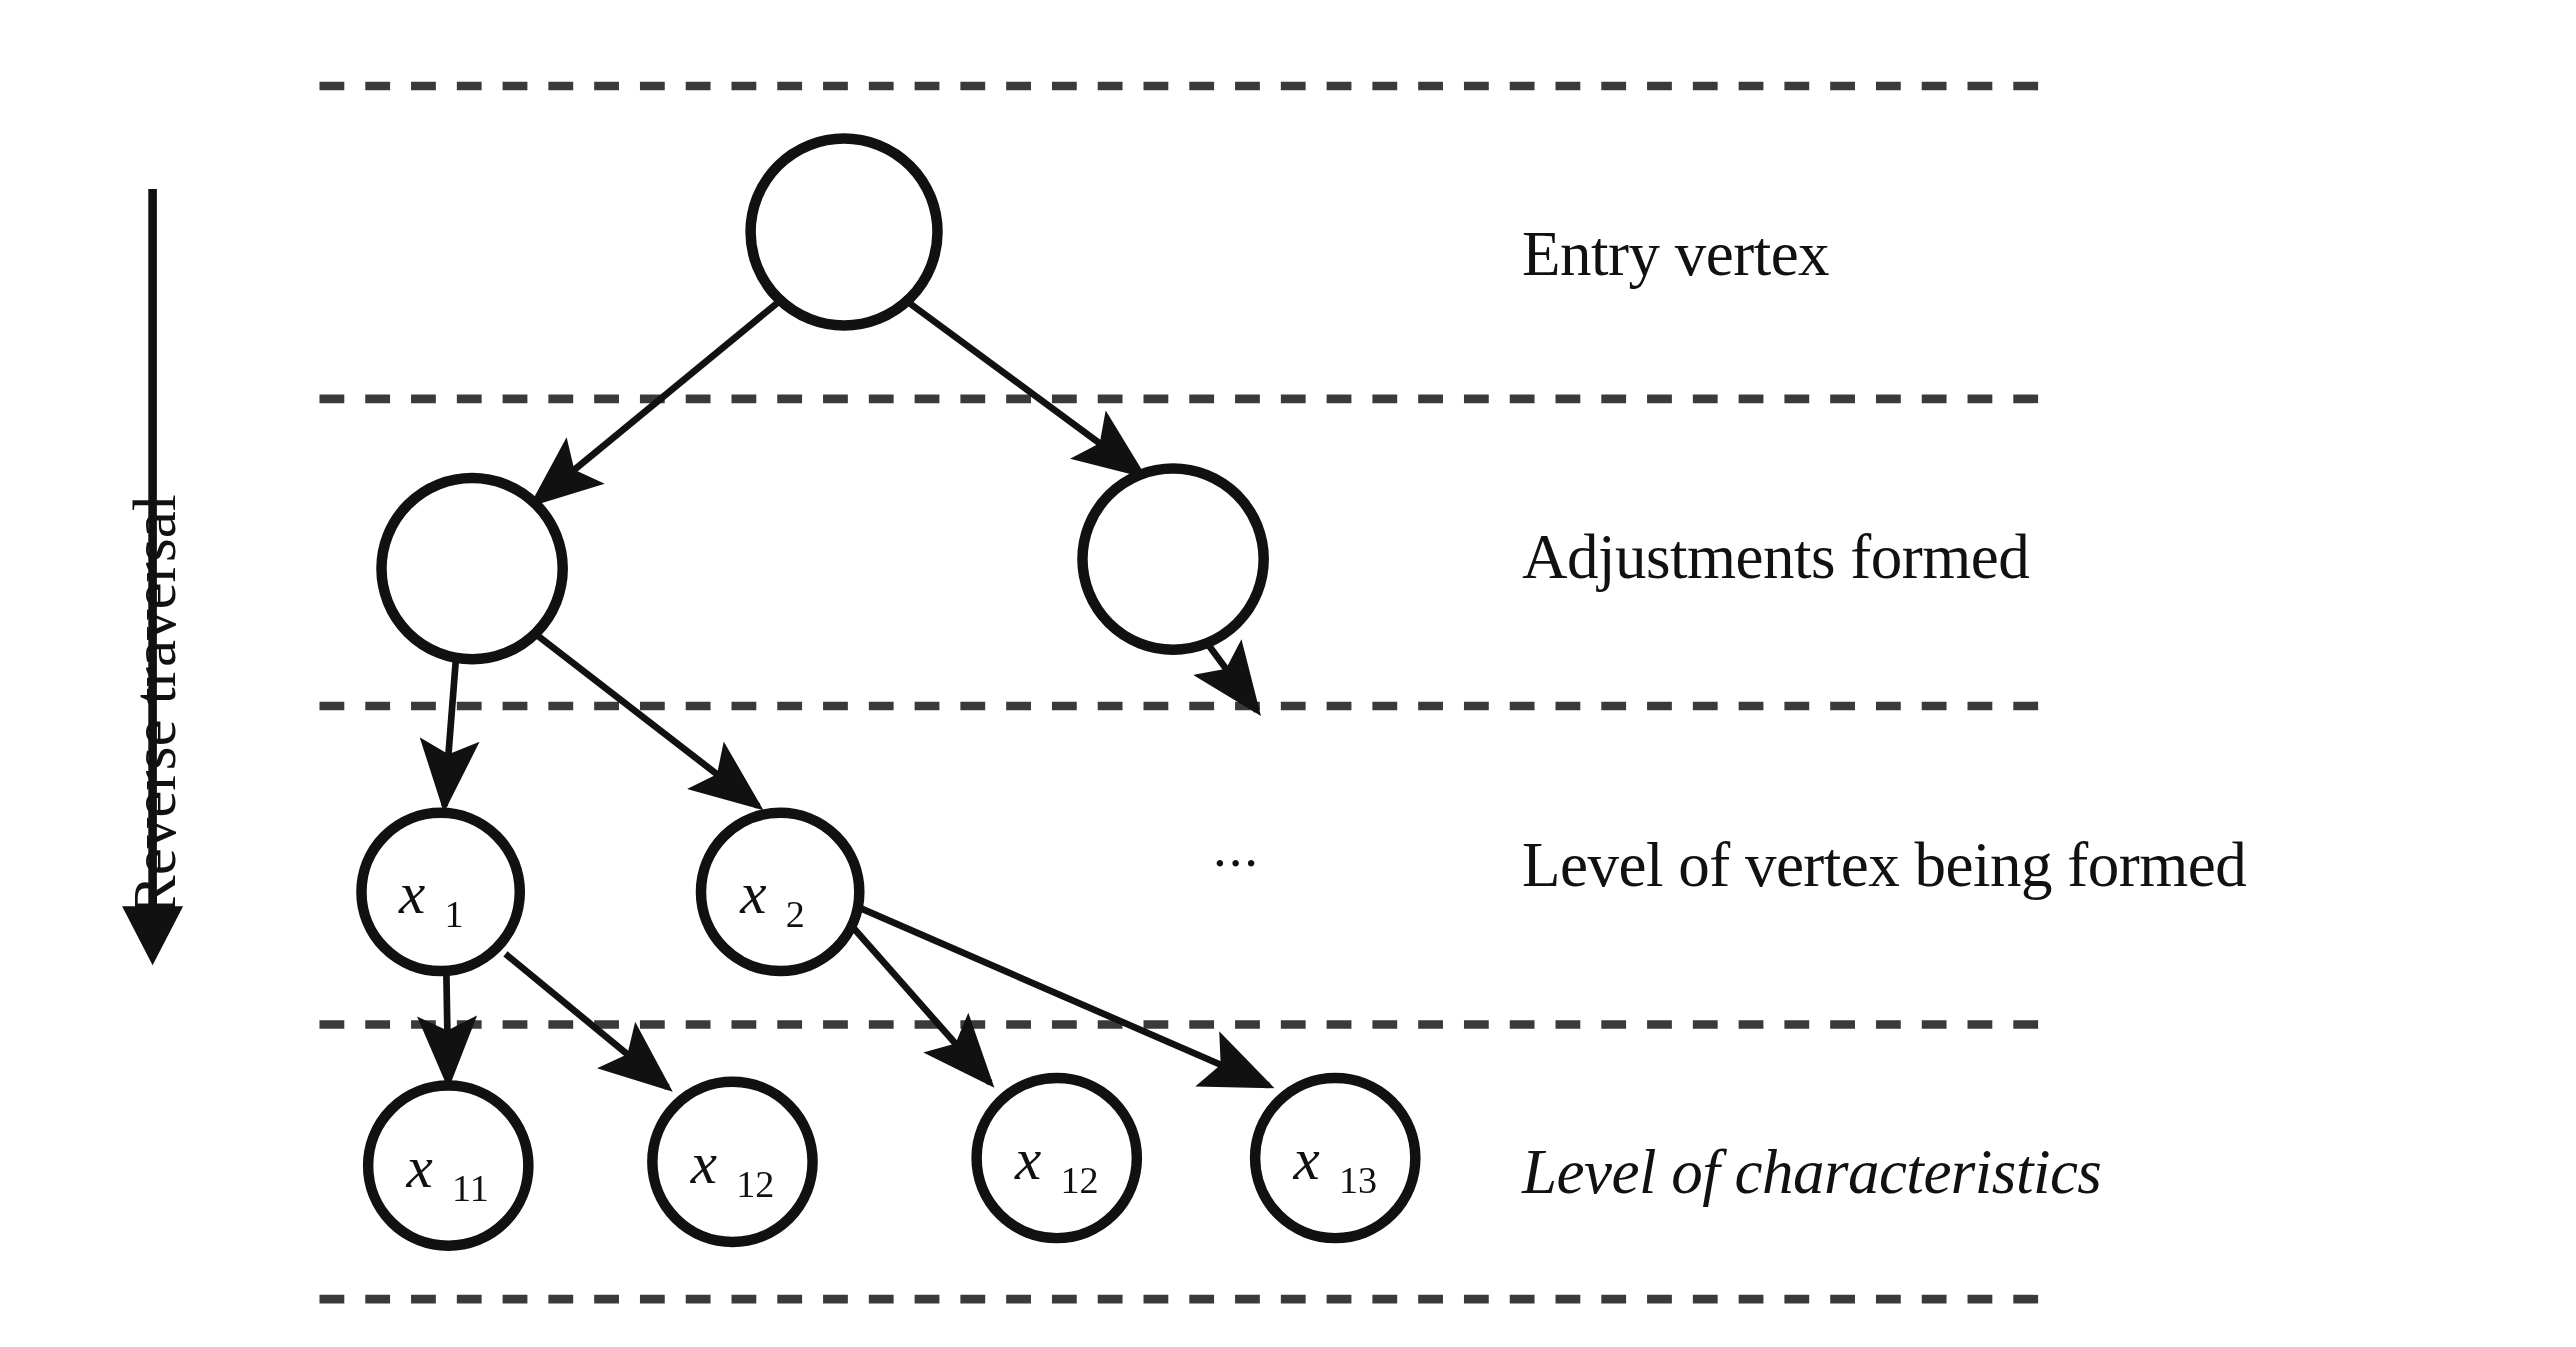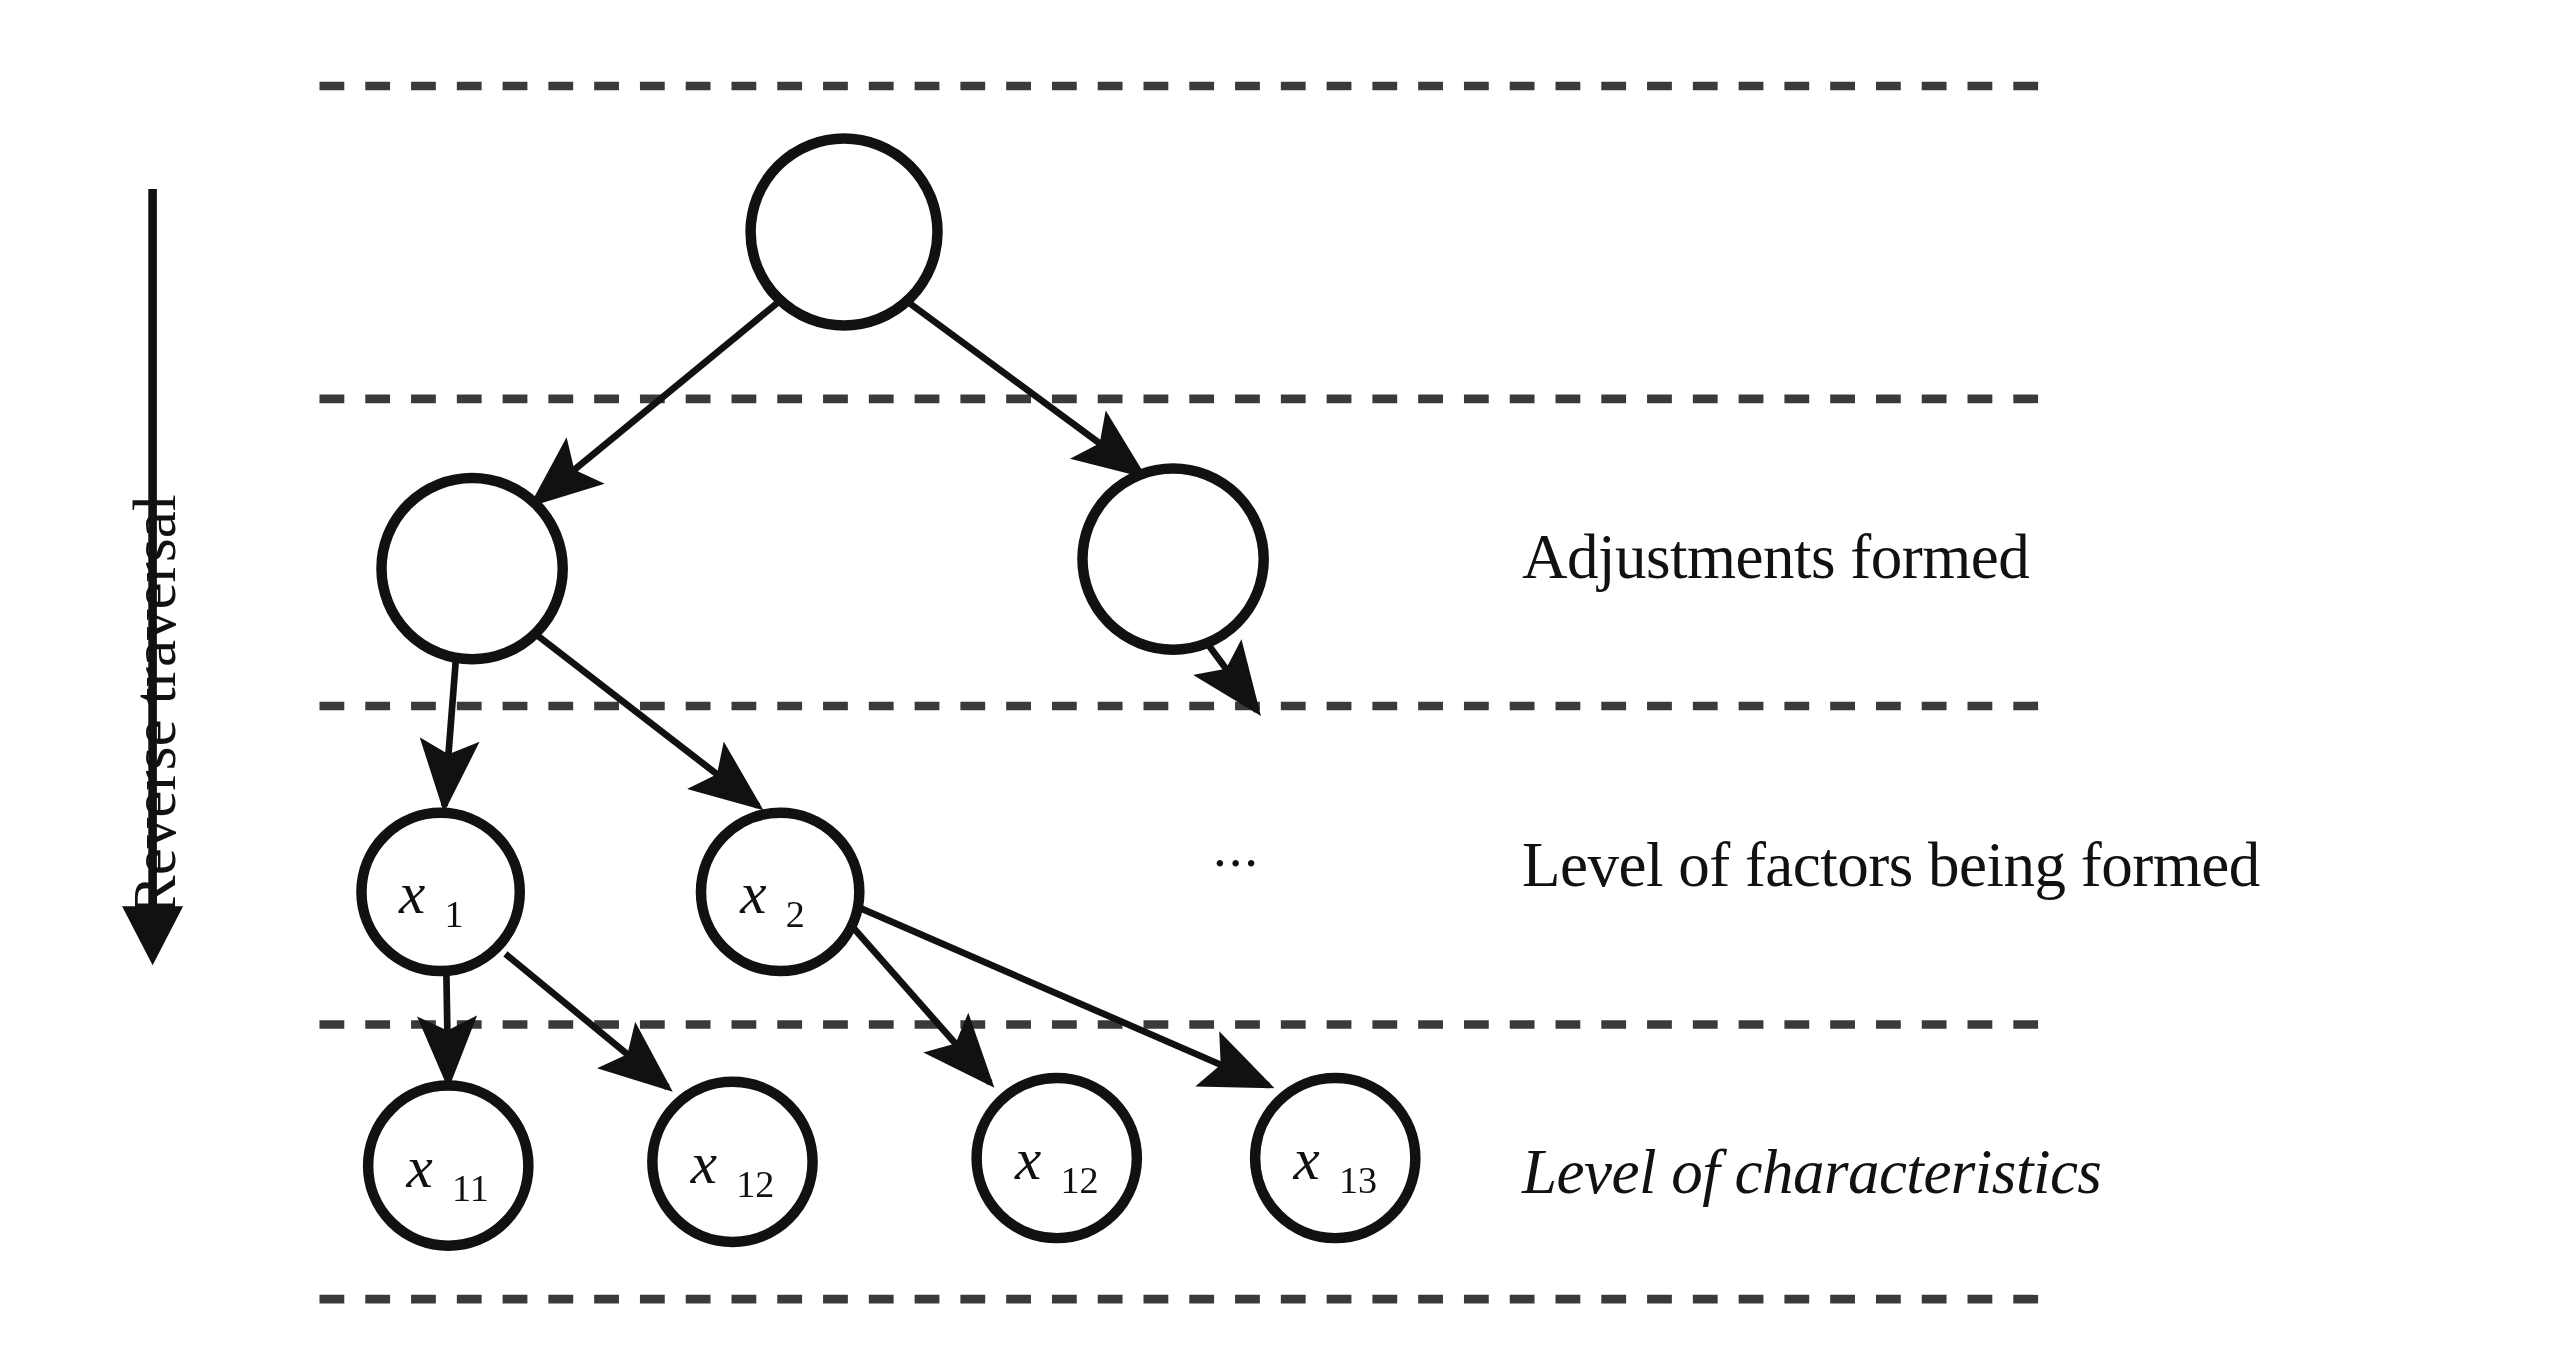--- a/index.html
+++ b/index.html
@@ -141,21 +141,22 @@
       <circle cx="1400" cy="1214" r="84" fill="#ffffff" stroke="#111111" stroke-width="11"></circle>
       <text class="node-label" x="1370" y="1236" text-anchor="middle">x</text>
       <text class="node-sub" x="1404" y="1251" text-anchor="start">13</text>
     </g>
   </svg>
 
   <div class="axis-caption" style="left: 124px; top: 916px;">Reverse traversal</div>
 
   <div class="ellipsis-mark" style="left: 1213px; top: 820px;">...</div>
 
+  <div class="level-label" style="left: 1522px; top: 223px;">Entry vertex</div>
 
   <div class="level-label" style="left: 1522px; top: 526px;">Adjustments formed</div>
 
-  <div class="level-label" style="left: 1522px; top: 834px;">Level of factors being formed</div>
+  <div class="level-label" style="left: 1522px; top: 834px;">Level of vertex being formed</div>
 
   <div class="level-label" style="left: 1522px; top: 1141px; font-style: italic;">Level of characteristics</div>
 
 </div>
 
 
 </body></html>

